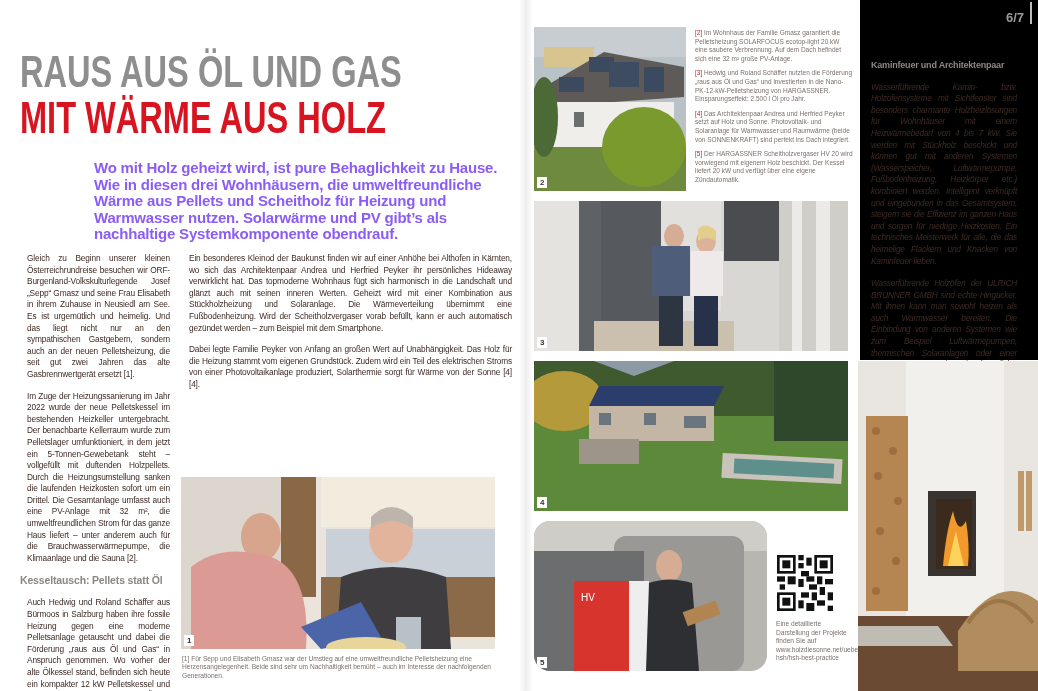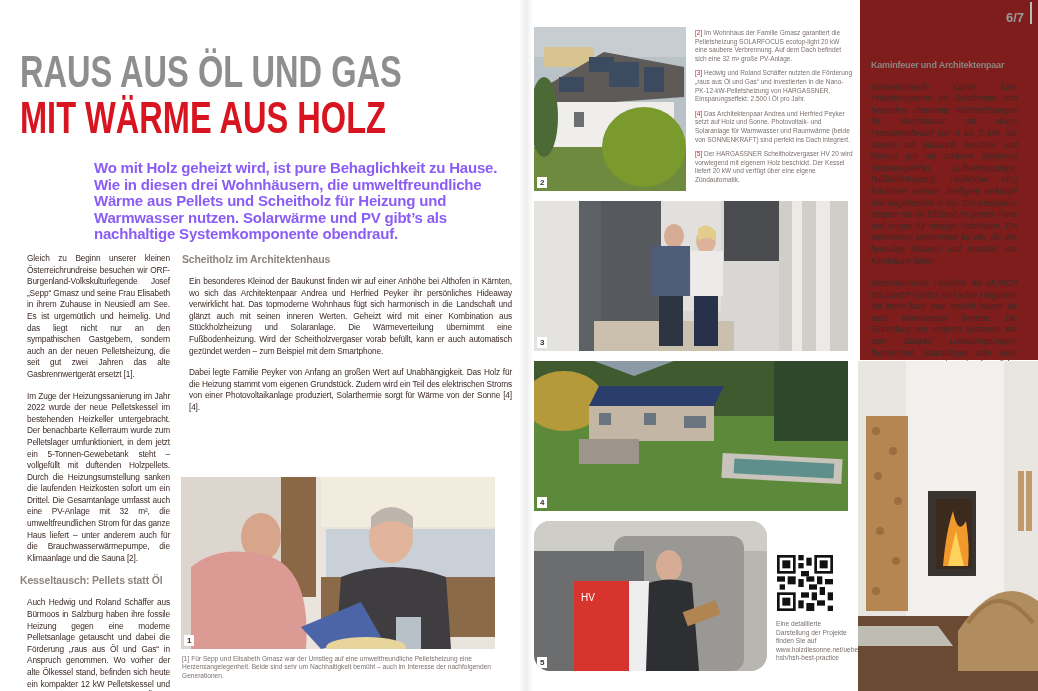--- a/index.html
+++ b/index.html
@@ -11,21 +11,21 @@
   .lead span{letter-spacing:-0.2px;}
   .col{font-size:8.3px;line-height:11.6px;color:#3d2b25;text-align:justify;letter-spacing:-0.15px;}
   .col p{margin:0 0 10px 7px;}
   .col h3{margin:0 0 10px 0;font-size:10.5px;line-height:13px;color:#8d8580;font-weight:bold;}
   .col1{left:20px;top:253px;width:150px;}
   .col2{left:182px;top:253px;width:330px;}
   .photo{overflow:hidden;}
   .badge{position:absolute;left:3px;bottom:3px;background:#fff;color:#333;font-size:8px;font-weight:bold;padding:1px 3px;line-height:9px;}
   .caption{font-size:7px;line-height:9px;color:#7a706c;}
   .caption .num{color:#d7141f;}
-  .rightpage{left:860px;top:0;width:178px;height:360px;background:#7f1d1d;}
+  .rightpage{left:860px;top:0;width:178px;height:360px;background:#000000;}
   .pagenum{position:absolute;right:14px;top:10px;font-size:13px;color:#9a9a9a;font-weight:bold;}
   .pagenum-bar{position:absolute;right:6px;top:2px;width:2px;height:22px;background:#bbb;}
   .sidebar-col{left:871px;top:60px;width:146px;font-size:8.3px;line-height:11.6px;color:#3d2b25;text-align:justify;letter-spacing:-0.2px;}
   .sidebar-col h3{margin:0 0 10px 0;font-size:9px;color:#8d8580;font-weight:bold;}
   .sidebar-col p{margin:0 0 11px 0;font-style:italic;}
   .qr-text{left:776px;top:620px;width:80px;font-size:6.6px;line-height:8.5px;color:#7a706c;}
   .gutter{left:519px;top:0;width:14px;height:691px;background:linear-gradient(to right,#fff,#eee 50%,#fff);}
 </style>
 </head>
 <body>
@@ -38,21 +38,20 @@
 <div class="abs lead"><span>Wo mit Holz geheizt wird, ist pure Behaglichkeit zu Hause. Wie in diesen drei Wohnhäusern, die umweltfreundliche Wärme aus Pellets und Scheitholz für Heizung und Warmwasser nutzen. Solarwärme und PV gibt’s als nachhaltige Systemkomponente obendrauf.</span></div>
 
 <div class="abs col col1">
   <p>Gleich zu Beginn unserer kleinen Österreichrundreise besuchen wir ORF-Burgenland-Volkskulturlegende Josef „Sepp“ Gmasz und seine Frau Elisabeth in ihrem Zuhause in Neusiedl am See. Es ist urgemütlich und heimelig. Und das liegt nicht nur an den sympathischen Gastgebern, sondern auch an der neuen Pelletsheizung, die seit gut zwei Jahren das alte Gasbrennwertgerät ersetzt [1].</p>
   <p>Im Zuge der Heizungssanierung im Jahr 2022 wurde der neue Pelletskessel im bestehenden Heizkeller untergebracht. Der benachbarte Kellerraum wurde zum Pelletslager umfunktioniert, in dem jetzt ein 5-Tonnen-Gewebetank steht – vollgefüllt mit duftenden Holzpellets. Durch die Heizungsumstellung sanken die laufenden Heizkosten sofort um ein Drittel. Die Gesamtanlage umfasst auch eine PV-Anlage mit 32 m², die umweltfreundlichen Strom für das ganze Haus liefert – unter anderem auch für die Brauchwasserwärmepumpe, die Klimaanlage und die Sauna [2].</p>
   <h3>Kesseltausch: Pellets statt Öl</h3>
   <p>Auch Hedwig und Roland Schäffer aus Bürmoos in Salzburg haben ihre fossile Heizung gegen eine moderne Pelletsanlage getauscht und dabei die Förderung „raus aus Öl und Gas“ in Anspruch genommen. Wo vorher der alte Ölkessel stand, befinden sich heute ein kompakter 12 kW Pelletskessel und ein 800-l-Pufferspeicher. Der Öltank machte Platz für das Pelletslager inklusive Saugsystem. Für noch mehr Effizienz sorgt eine thermische Solaranlage, die das Hauptheizsystem vor allem</p>
 </div>
 
 <div class="abs col col2">
-  <h3>Scheitholz im Architektenhaus</h3>
   <p>Ein besonderes Kleinod der Baukunst finden wir auf einer Anhöhe bei Althofen in Kärnten, wo sich das Architektenpaar Andrea und Herfried Peyker ihr persönliches Hideaway verwirklicht hat. Das topmoderne Wohnhaus fügt sich harmonisch in die Landschaft und glänzt auch mit seinen inneren Werten. Geheizt wird mit einer Kombination aus Stückholzheizung und Solaranlage. Die Wärmeverteilung übernimmt eine Fußbodenheizung. Wird der Scheitholzvergaser vorab befüllt, kann er auch automatisch gezündet werden – zum Beispiel mit dem Smartphone.</p>
   <p>Dabei legte Familie Peyker von Anfang an großen Wert auf Unabhängigkeit. Das Holz für die Heizung stammt vom eigenen Grundstück. Zudem wird ein Teil des elektrischen Stroms von einer Photovoltaikanlage produziert, Solarthermie sorgt für Wärme von der Sonne [4] [4].</p>
 </div>
 
 <div class="abs photo" style="left:181px;top:477px;width:314px;height:172px;background:#e8dcd0;">
   <svg width="314" height="172">
     <rect x="0" y="0" width="314" height="172" fill="#eae4dc"></rect>
     <rect x="0" y="0" width="110" height="172" fill="#ddd6cf"></rect>
     <rect x="100" y="0" width="35" height="120" fill="#8a6845"></rect>
     <rect x="140" y="0" width="174" height="50" fill="#f2ecdf"></rect>

